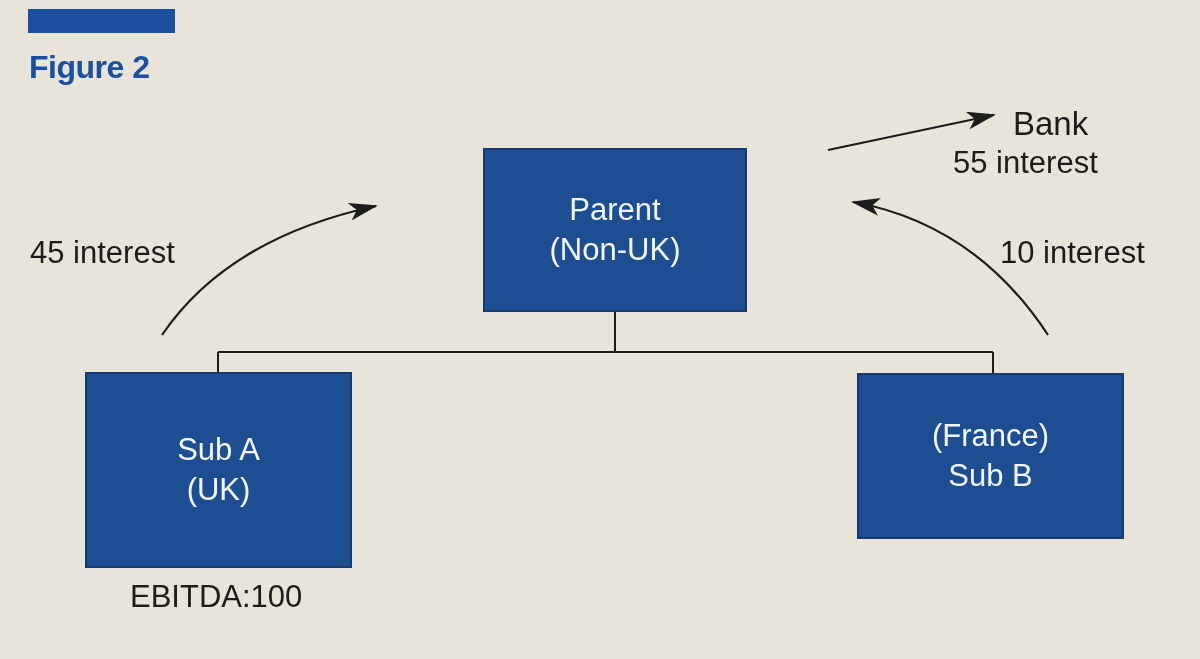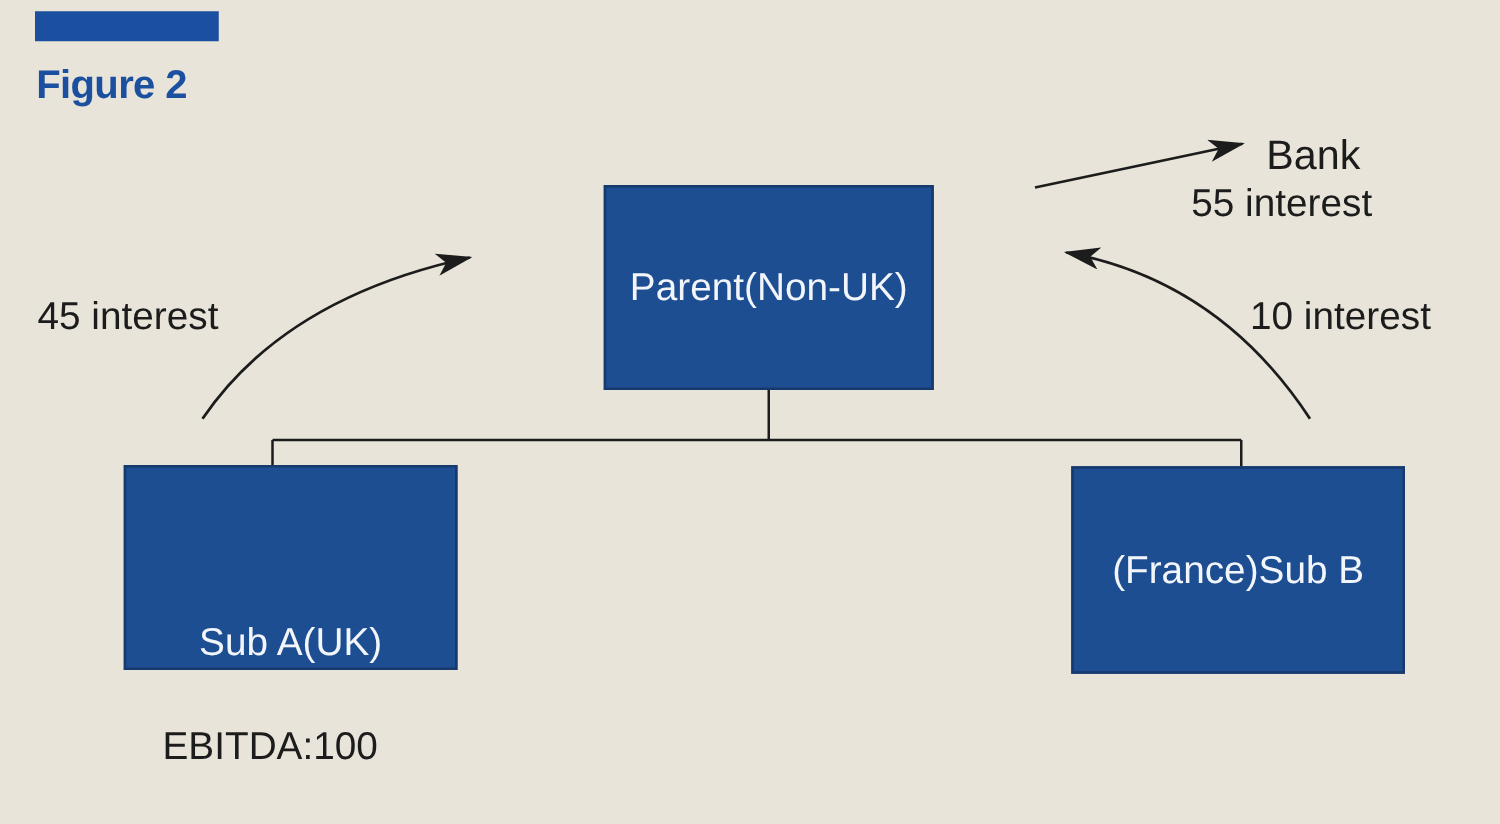--- a/index.html
+++ b/index.html
@@ -30,25 +30,25 @@
   }
 
   svg.connectors{position:absolute;left:0;top:0;width:1200px;height:659px;}
 
   .node{
     position:absolute;
     background:var(--box-blue);
     border:2px solid var(--box-border);
     box-sizing:border-box;
     color:var(--box-text);
-    display:flex;flex-direction:row;align-items:center;justify-content:center;
+    display:flex;flex-direction:column;align-items:center;justify-content:center;
     font-size:31px;line-height:40px;text-align:center;
   }
   .node-parent{left:483px;top:148px;width:264px;height:164px;}
-  .node-sub-a{left:99px;top:372px;width:267px;height:164px;align-items:flex-end;}
+  .node-sub-a{left:85px;top:372px;width:267px;height:196px;}
   .node-sub-b{left:857px;top:373px;width:267px;height:166px;}
 
   .label{
     position:absolute;
     color:var(--line);
     font-size:31px;line-height:36px;white-space:nowrap;
   }
   .label-bank{left:1013px;top:86px;font-size:33px;margin-top:20px;}
   .label-55{left:927px;top:145px;margin-left:26px;}
   .label-45{left:30px;top:235px;}

